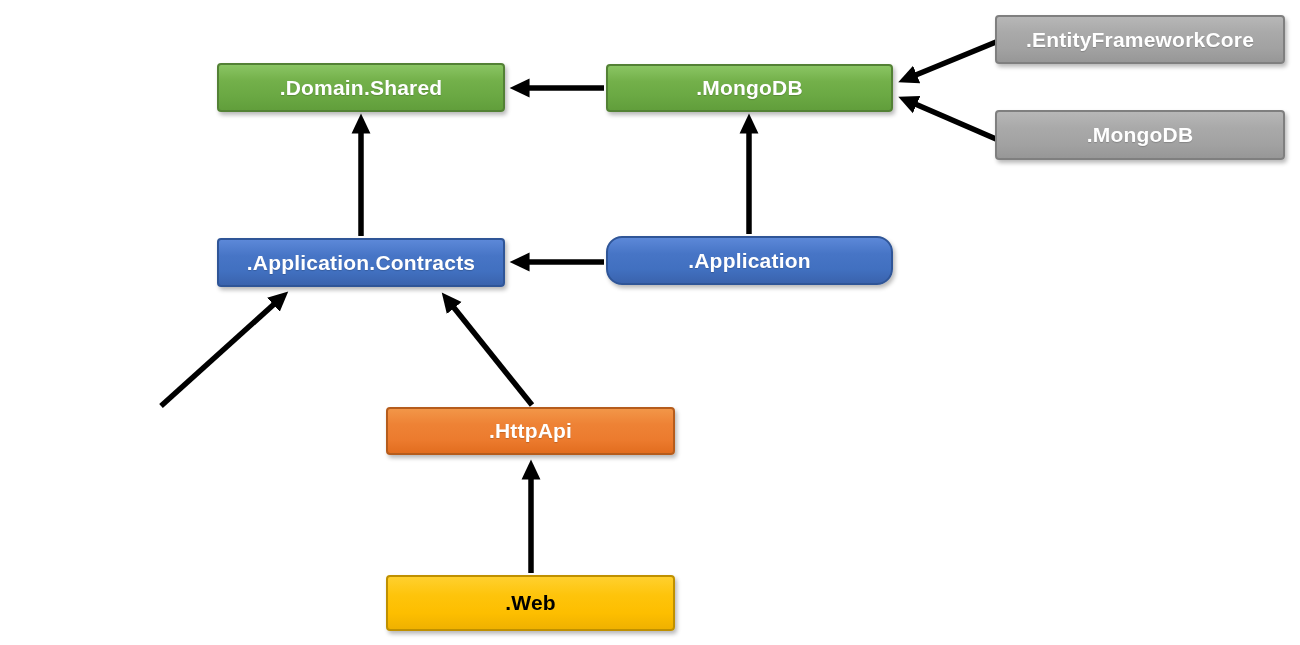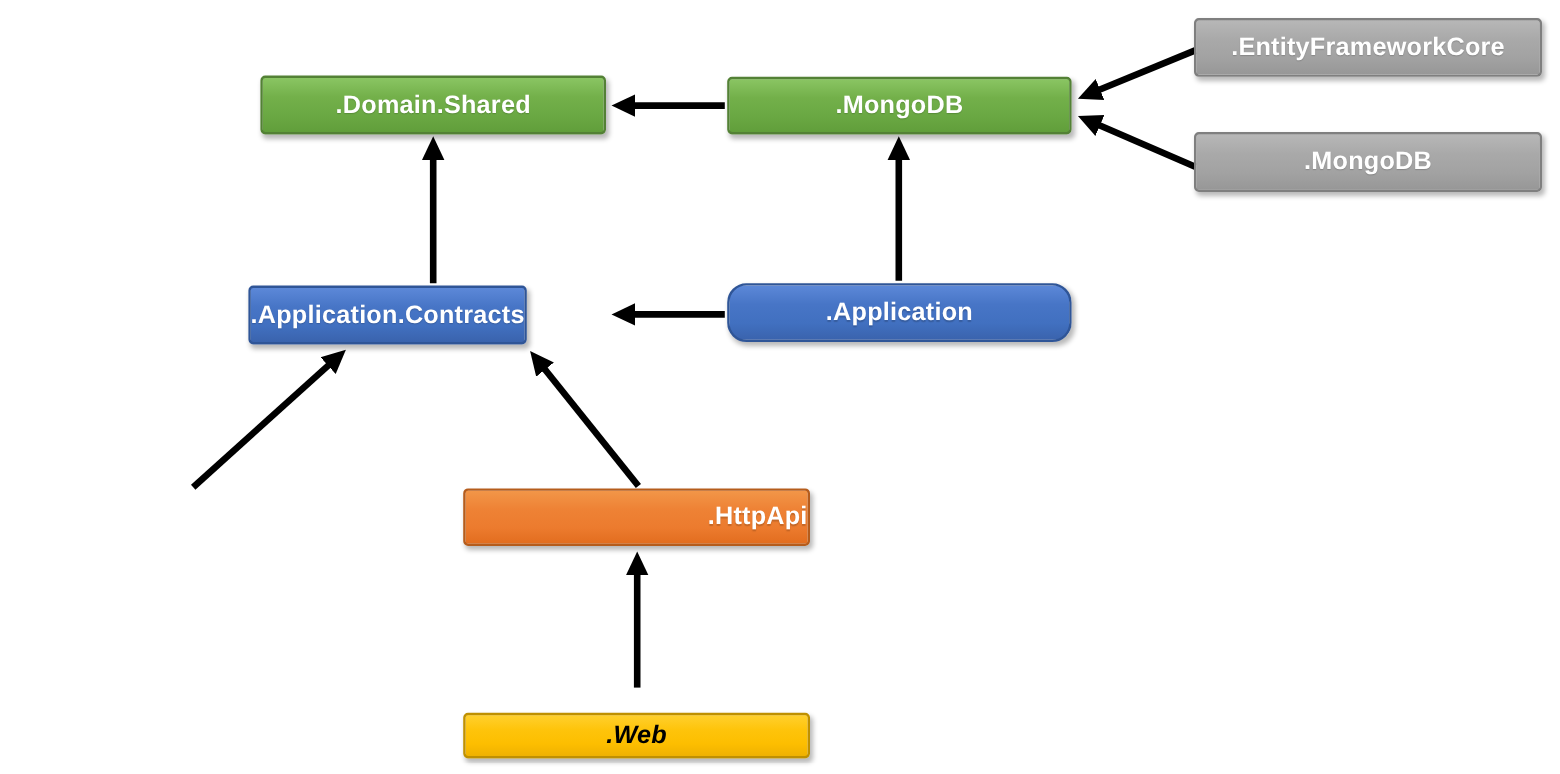--- a/index.html
+++ b/index.html
@@ -61,25 +61,25 @@
     border: 2px solid #bf9000;
     color: #000000;
     text-shadow: none;
   }
 
   
   .pos-domain-shared        { left: 217px; top: 63px;  width: 288px; height: 49px; }
   .pos-domain               { left: 606px; top: 64px;  width: 287px; height: 48px; }
   .pos-entity-framework-core{ left: 995px; top: 15px;  width: 290px; height: 49px; }
   .pos-mongodb              { left: 995px; top: 110px; width: 290px; height: 50px; }
-  .pos-application-contracts{ left: 207px; top: 238px; width: 232px; height: 49px; }
+  .pos-application-contracts{ left: 217px; top: 238px; width: 288px; height: 49px; }
   .pos-application          { left: 606px; top: 236px; width: 287px; height: 49px; border-radius: 16px; }
   .pos-http-api-client      { left: 13px;  top: 407px; width: 289px; height: 49px; }
-  .pos-http-api             { left: 386px; top: 407px; width: 289px; height: 48px; justify-content: flex-end; }
-  .pos-web                  { left: 386px; top: 594px; width: 289px; height: 38px; font-style: italic; }
+  .pos-http-api             { left: 386px; top: 407px; width: 289px; height: 48px; }
+  .pos-web                  { left: 386px; top: 575px; width: 289px; height: 56px; }
 
   .edge {
     stroke: #000000;
     stroke-width: 5.5;
     fill: none;
   }
 </style>
 </head>
 <body>
 

